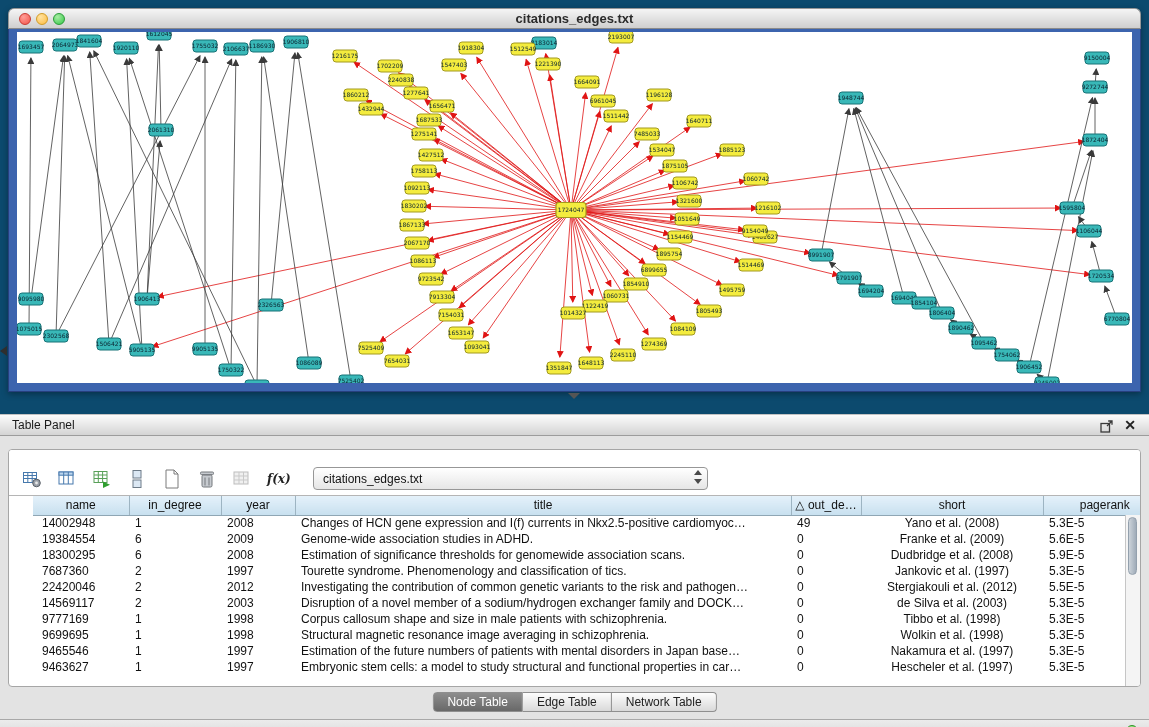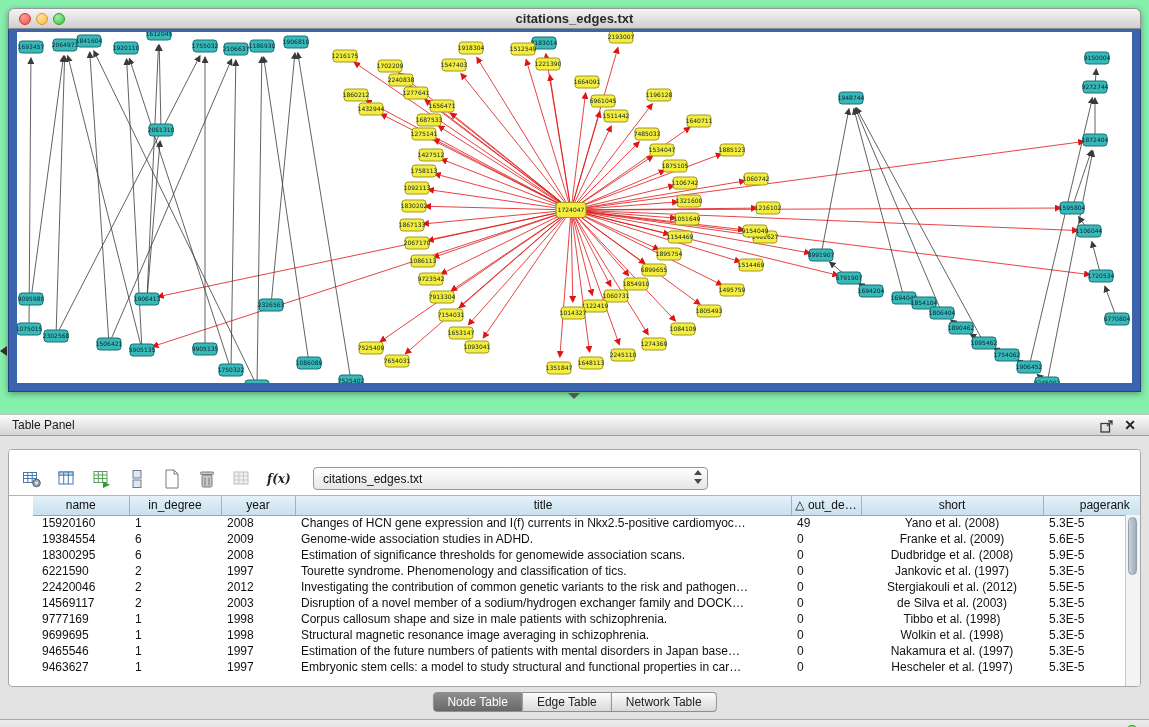--- a/index.html
+++ b/index.html
@@ -1,16 +1,16 @@
 <!DOCTYPE html>
 <html><head>
 <meta charset="utf-8">
 <style>
   html,body{margin:0;padding:0;}
-  #screen{position:relative;width:1149px;height:727px;background:#86efac;overflow:hidden;
+  #screen{position:relative;width:1149px;height:727px;background:#0c4a6e;overflow:hidden;
           font-family:"Liberation Sans",sans-serif;-webkit-font-smoothing:antialiased;}
 
   
   .net-window{position:absolute;left:8px;top:8px;width:1133px;height:384px;border-radius:6px 6px 0 0;
               box-shadow:0 2px 6px rgba(0,0,0,.35);}
   .titlebar{height:21px;background:linear-gradient(#f5f5f5,#cfcfcf);border:1px solid #979797;
             border-bottom-color:#8a8a8a;border-radius:6px 6px 0 0;position:relative;box-sizing:border-box;}
   .titlebar .title{text-align:center;font-size:13px;font-weight:bold;color:#2b2b2b;line-height:19px;}
   .tl{position:absolute;top:4px;width:12px;height:12px;border-radius:50%;box-sizing:border-box;}
   .tl.r{left:10px;background:radial-gradient(circle at 35% 30%,#ff9d96,#f3544a);border:1px solid #c93b33;}
@@ -720,21 +720,21 @@
                 <th>in_degree</th>
                 <th>year</th>
                 <th>title</th>
                 <th>△ out_de…</th>
                 <th>short</th>
                 <th>pagerank</th>
               </tr>
             </thead>
             <tbody>
                 <tr>
-                  <td class="c0">15920160</td>
+                  <td class="c0">14002948</td>
                   <td class="c1">1</td>
                   <td class="c2">2008</td>
                   <td class="c3">Changes of HCN gene expression and I(f) currents in Nkx2.5-positive cardiomyoc…</td>
                   <td class="c4">49</td>
                   <td class="c5">Yano et al. (2008)</td>
                   <td class="c6">5.3E-5</td>
                 </tr>
                 <tr>
                   <td class="c0">19384554</td>
                   <td class="c1">6</td>
@@ -747,21 +747,21 @@
                 <tr>
                   <td class="c0">18300295</td>
                   <td class="c1">6</td>
                   <td class="c2">2008</td>
                   <td class="c3">Estimation of significance thresholds for genomewide association scans.</td>
                   <td class="c4">0</td>
                   <td class="c5">Dudbridge et al. (2008)</td>
                   <td class="c6">5.9E-5</td>
                 </tr>
                 <tr>
-                  <td class="c0">6221590</td>
+                  <td class="c0">7687360</td>
                   <td class="c1">2</td>
                   <td class="c2">1997</td>
                   <td class="c3">Tourette syndrome. Phenomenology and classification of tics.</td>
                   <td class="c4">0</td>
                   <td class="c5">Jankovic et al. (1997)</td>
                   <td class="c6">5.3E-5</td>
                 </tr>
                 <tr>
                   <td class="c0">22420046</td>
                   <td class="c1">2</td>

